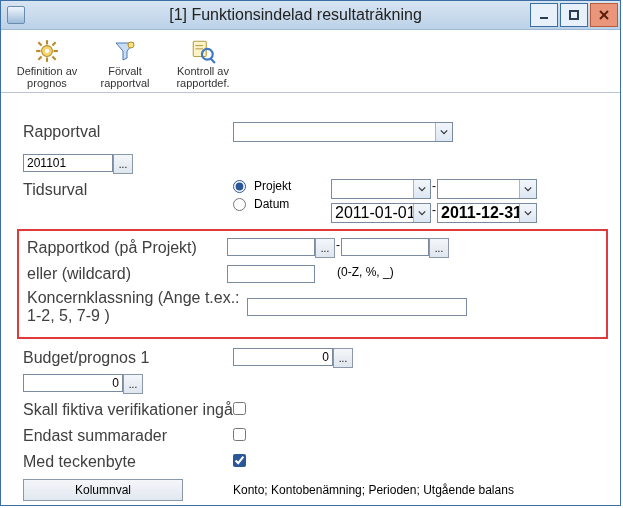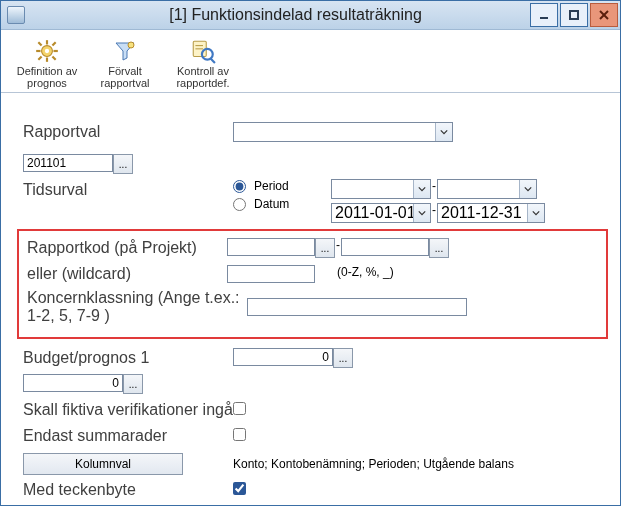--- a/index.html
+++ b/index.html
@@ -240,21 +240,21 @@
         <span class="picker-btn">...</span>
       </div>
     </div>
 
     <div class="row" style="align-items:flex-start; margin-top:0;">
       <span class="lbl" style="padding-top:2px;">Tidsurval</span>
       <div style="display:flex; gap:10px;">
         <div class="radio-set" style="width:88px;">
           <label class="radio-row">
             <input type="radio" name="tidsurval" checked="" style="">
-            <span>Period</span>
+            <span>Projekt</span>
           </label>
           <label class="radio-row">
             <input type="radio" name="tidsurval" style="">
             <span>Datum</span>
           </label>
         </div>
         <div style="display:flex; flex-direction:column; gap:4px;">
           <div class="field-area">
             <div class="dd" style="width:100px;">
               <span class="dd-text"></span>
@@ -277,21 +277,21 @@
           <div class="field-area">
             <div class="dd" style="width:100px;">
               <span class="dd-text">2011-01-01</span>
               <span class="dd-btn">
                   <svg viewBox="0 0 10 10">
                     <path d="M1 3 L5 7 L9 3" fill="none" stroke="#333" stroke-width="1.5"></path>
                   </svg>
                 </span>
             </div>
             <span class="sep-dash">-</span>
-            <div class="dd" style="width:108px;">
+            <div class="dd" style="width:100px;font-weight:bold;">
               <span class="dd-text">2011-12-31</span>
               <span class="dd-btn">
                   <svg viewBox="0 0 10 10">
                     <path d="M1 3 L5 7 L9 3" fill="none" stroke="#333" stroke-width="1.5"></path>
                   </svg>
                 </span>
             </div>
           </div>
         </div>
       </div>
@@ -342,26 +342,26 @@
     <div class="row">
       <span class="lbl">Skall fiktiva verifikationer ingå</span>
       <span class="checkbox-cell"><input type="checkbox" style=""></span>
     </div>
 
     <div class="row">
       <span class="lbl">Endast summarader</span>
       <span class="checkbox-cell"><input type="checkbox" style=""></span>
     </div>
 
+    <div class="row">
+      <span class="lbl">Med teckenbyte</span>
+      <span class="checkbox-cell"><input type="checkbox" checked="" style=""></span>
+    </div>
+
     <div class="row" style="margin-top:6px;">
       <div style="width:210px;">
         <button class="btn">Kolumnval</button>
       </div>
       <span class="info-text">Konto; Kontobenämning; Perioden; Utgående balans</span>
     </div>
 
-    <div class="row">
-      <span class="lbl">Med teckenbyte</span>
-      <span class="checkbox-cell"><input type="checkbox" checked="" style=""></span>
-    </div>
-
   </div>
 </div>
 
 </body></html>

